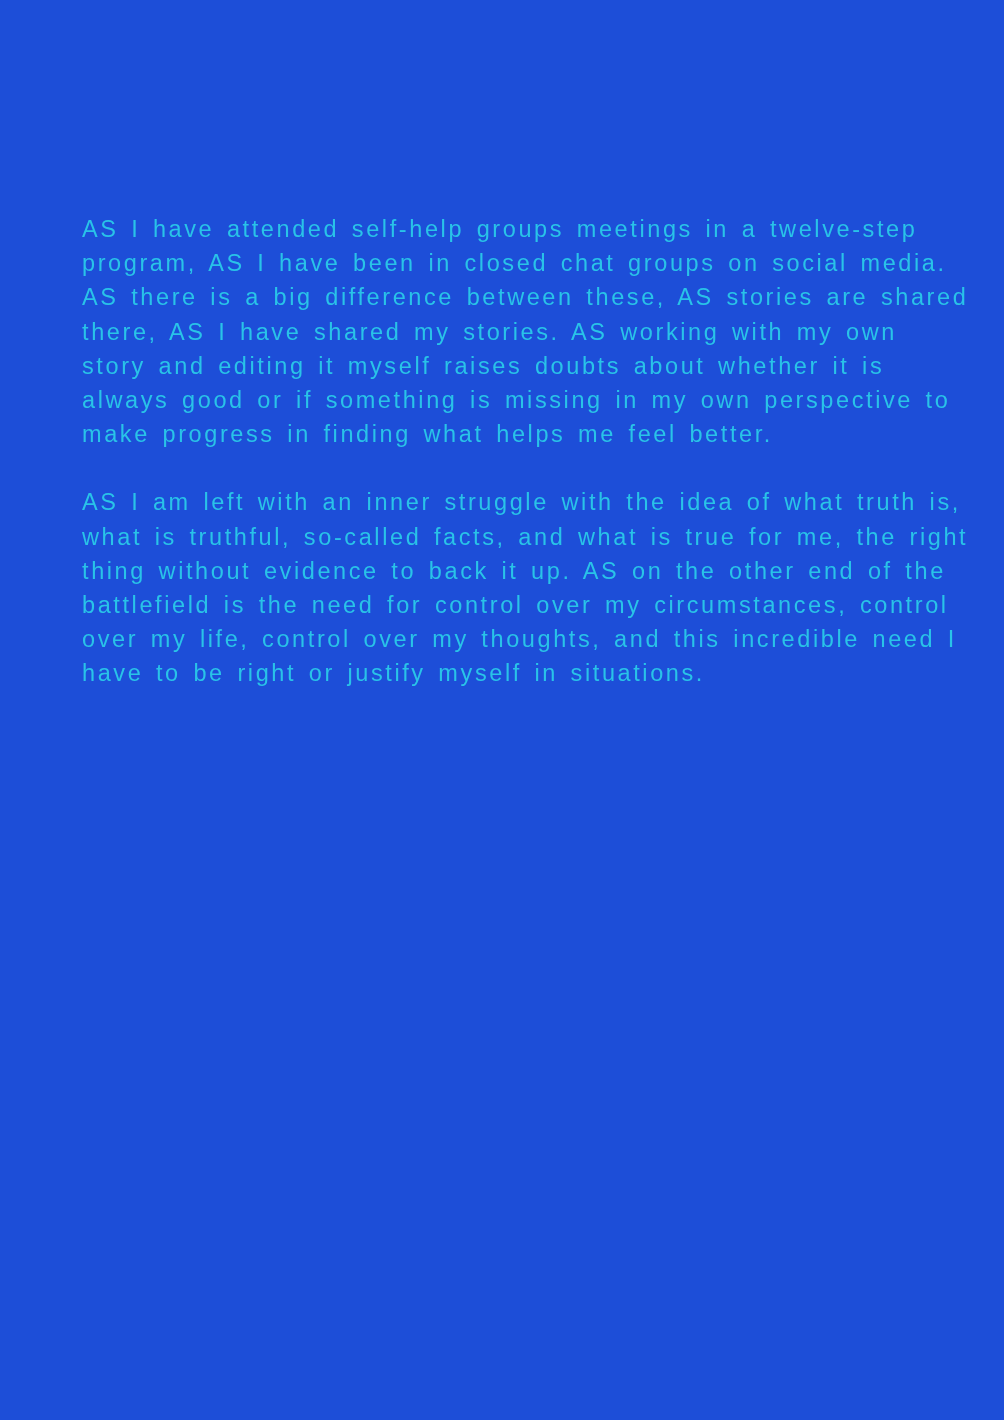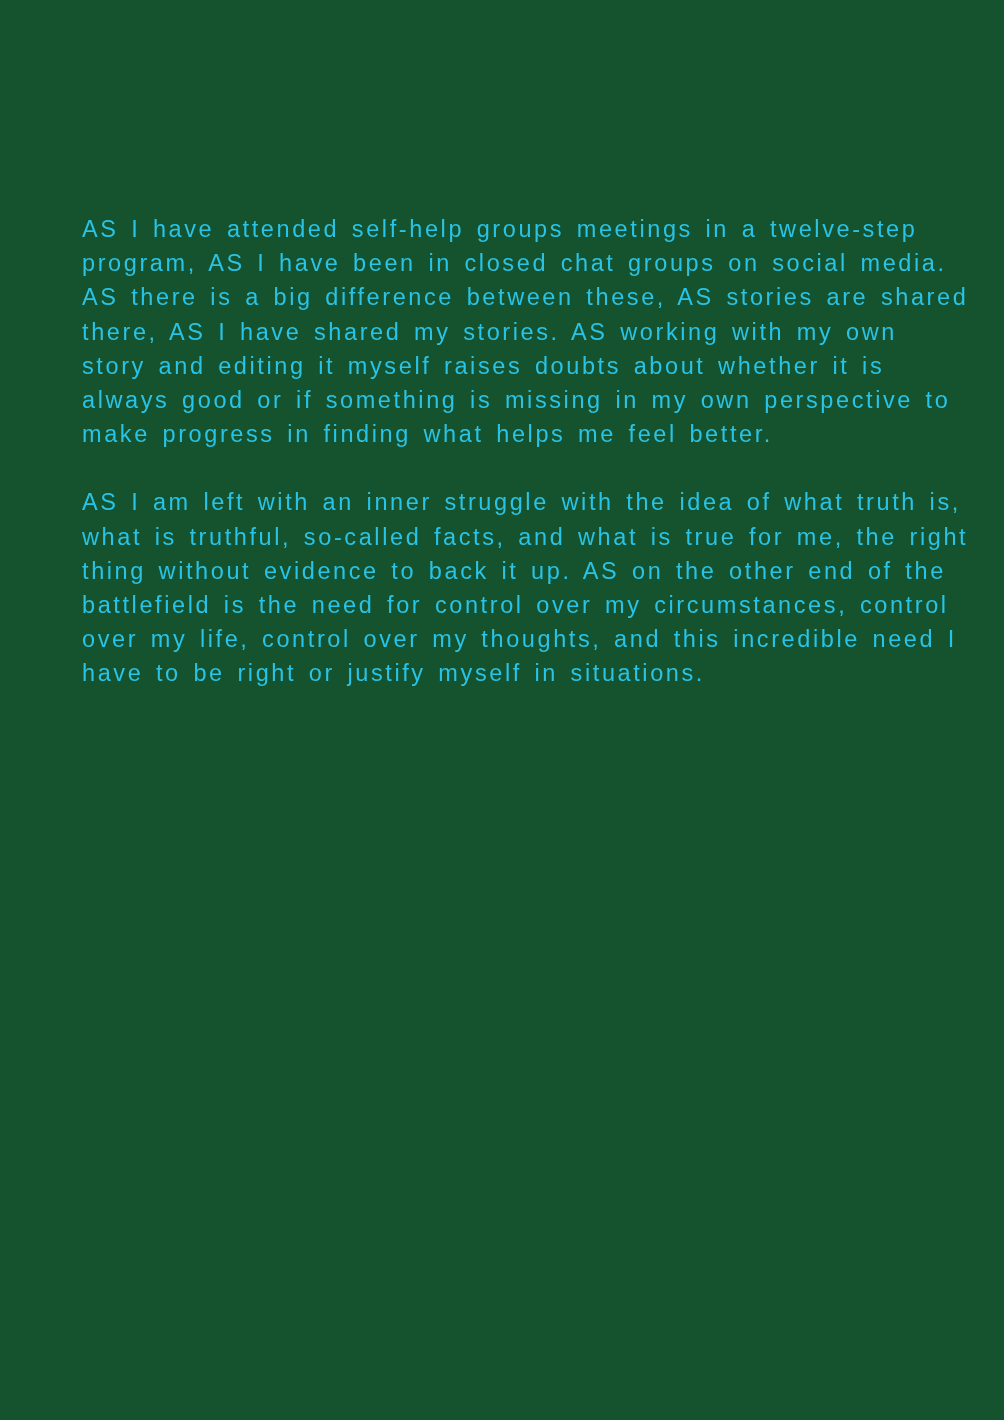--- a/index.html
+++ b/index.html
@@ -10,21 +10,21 @@
   body {
     width: 1004px;
     height: 1420px;
     overflow: hidden;
     font-family: "Liberation Sans", sans-serif;
   }
   .page {
     position: relative;
     width: 1004px;
     height: 1420px;
-    background: #14532d;
+    background: #1d4ed8;
   }
   .content {
     position: absolute;
     left: 82px;
     top: 212px;
     width: 890px;
   }
   .para {
     color: #29c3e8;
     font-family: "Liberation Sans", sans-serif;

